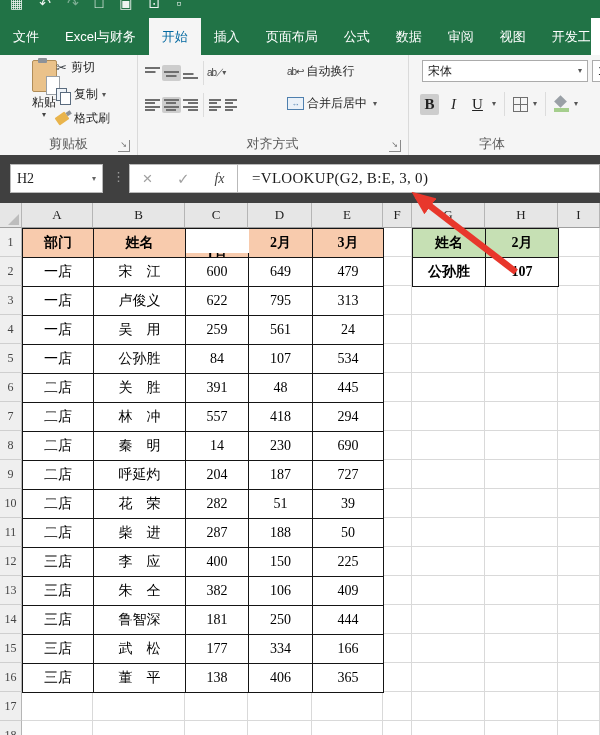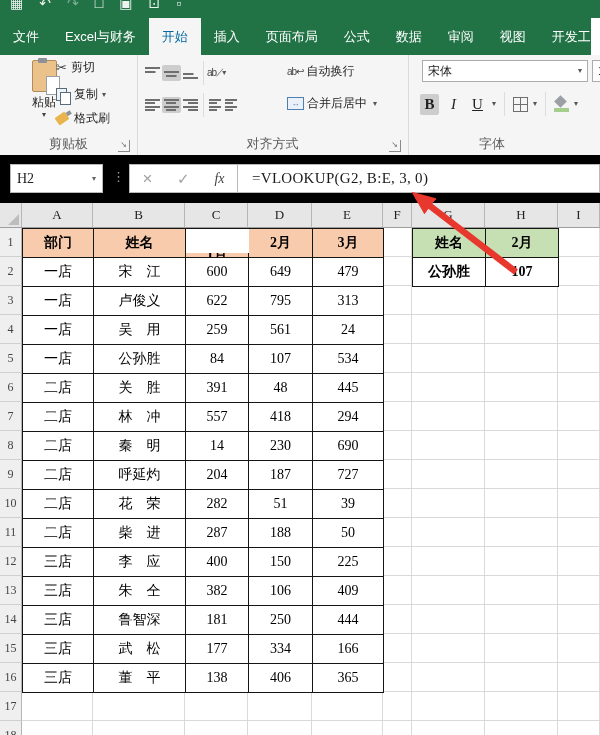--- a/index.html
+++ b/index.html
@@ -51,21 +51,21 @@
   .fontname .dd{margin-left:auto}
   .fontsize{position:absolute;left:184px;top:5px;width:34px;height:22px;background:#fff;border:1px solid #ababab;box-sizing:border-box;display:flex;align-items:center;font-size:12px;color:#222;padding:0 5px}
   .fr2{position:absolute;left:12px;top:37px;display:flex;align-items:center;gap:5px}
   .fbtn{font-family:"Liberation Serif","DejaVu Serif",serif;font-size:15px;color:#222;width:19px;height:21px;display:flex;align-items:center;justify-content:center;border-radius:2px}
   .fbtn.hl{background:#cdcdcd}
   .grid-ic{width:13px;height:13px;border:1px solid #6f6f6f;background:linear-gradient(#6f6f6f 0 0) center/100% 1px no-repeat,linear-gradient(#6f6f6f 0 0) center/1px 100% no-repeat}
   .fill-ic{width:15px;height:16px;position:relative}
   .fill-ic::before{content:"";position:absolute;left:2px;top:1px;width:9px;height:9px;background:#9aa0a6;transform:rotate(45deg)}
   .fill-ic::after{content:"";position:absolute;left:0;bottom:0;width:15px;height:4px;background:#a5ce8d}
   
-  .fbar{position:absolute;left:0;top:155px;width:600px;height:48px;background:#000000;overflow:hidden}
+  .fbar{position:absolute;left:0;top:155px;width:600px;height:48px;background:#404040;overflow:hidden}
   .namebox{position:absolute;left:10px;top:9px;width:93px;height:29px;background:#fff;border:1px solid #b9b9b9;box-sizing:border-box;display:flex;align-items:center;font-family:"Liberation Serif","DejaVu Serif",serif;font-size:14px;color:#222;padding:0 6px}
   .namebox .dd{margin-left:auto;color:#666}
   .dots{position:absolute;left:112px;top:14px;color:#9a9a9a;font-size:13px}
   .fxbox{position:absolute;left:129px;top:9px;width:109px;height:29px;background:#fff;border:1px solid #b9b9b9;box-sizing:border-box;display:flex;align-items:center;justify-content:space-around;color:#a0a0a0}
   .fx-x{font-size:17px}
   .fx-ok{font-size:15px}
   .fx-fx{font-family:"Liberation Serif","DejaVu Serif",serif;font-style:italic;font-size:14px;color:#444}
   .formulabox{position:absolute;left:237px;top:9px;width:363px;height:29px;background:#fff;border:1px solid #b9b9b9;box-sizing:border-box;display:flex;align-items:center;font-family:"Liberation Serif","DejaVu Serif",serif;font-size:15px;color:#1a1a1a;padding-left:14px;letter-spacing:.3px}
   
   .grid{position:absolute;left:0;top:203px;width:600px;height:532px;background:#fff;overflow:hidden}

